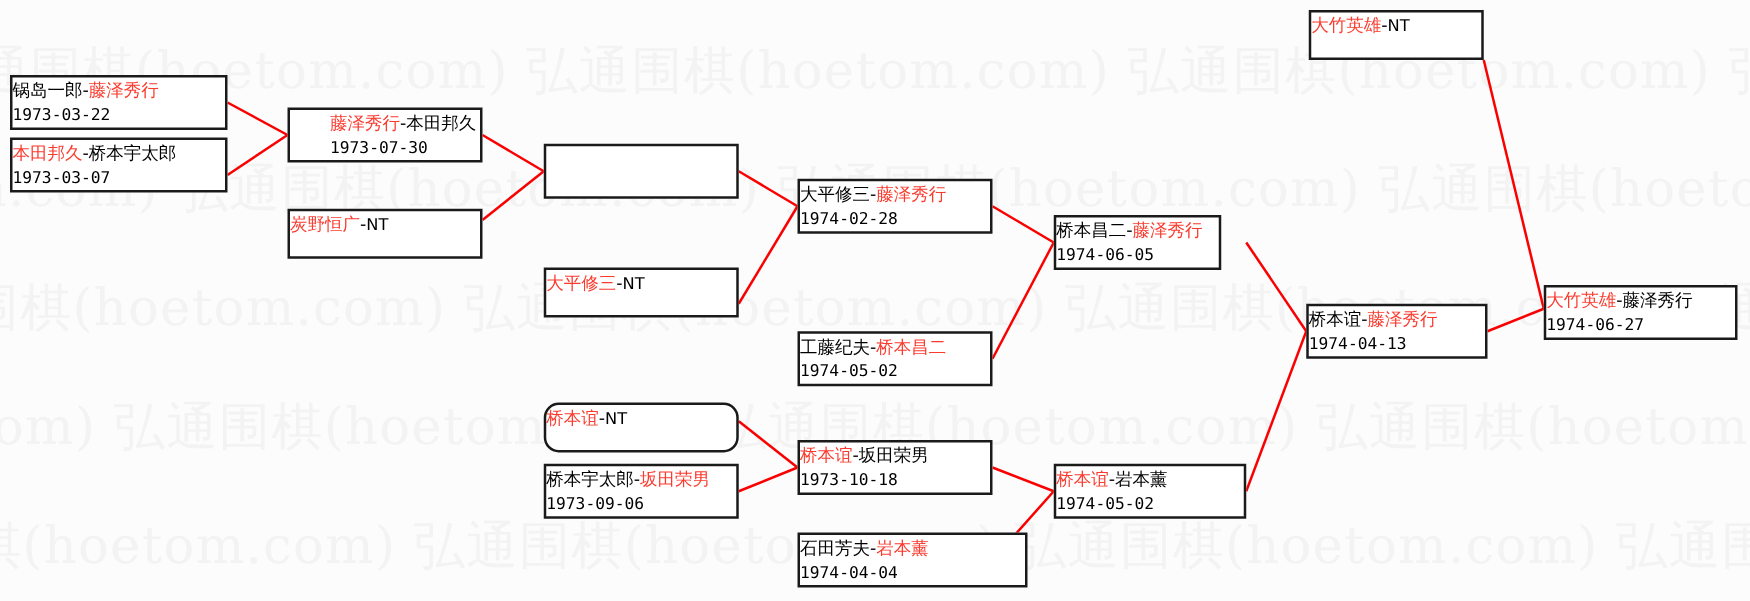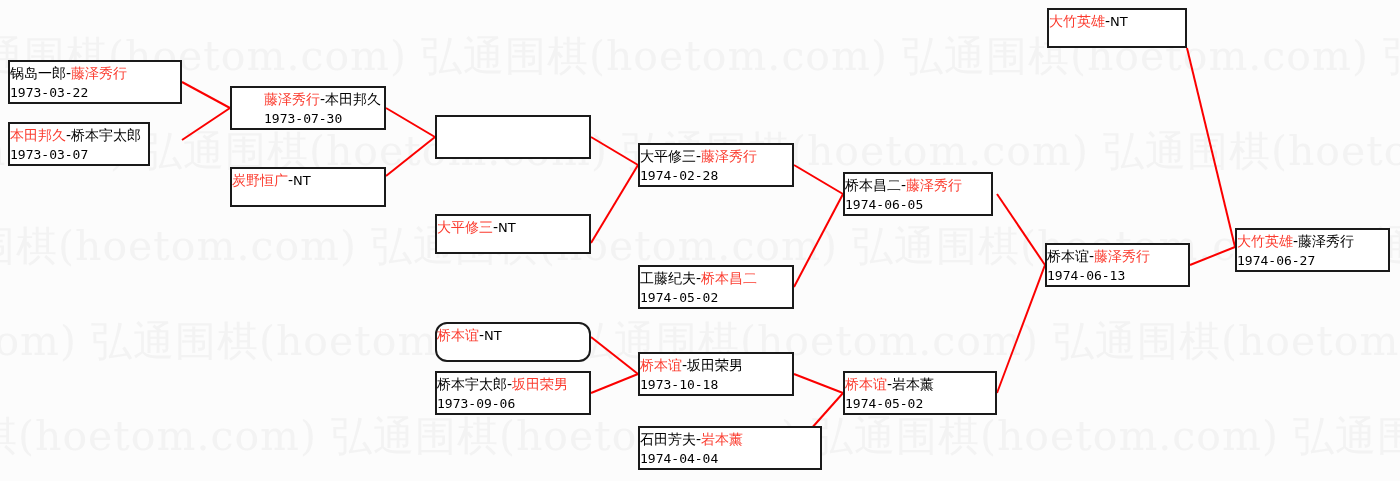--- a/index.html
+++ b/index.html
@@ -97,21 +97,21 @@
       <line x1="997" y1="194" x2="1045" y2="265" stroke="#fb0000" stroke-width="2"></line>
       <line x1="997" y1="393" x2="1045" y2="265" stroke="#fb0000" stroke-width="2"></line>
       <line x1="1187" y1="48" x2="1235" y2="247" stroke="#fb0000" stroke-width="2"></line>
       <line x1="1190" y1="265" x2="1235" y2="247" stroke="#fb0000" stroke-width="2"></line>
     </svg>
 
 <div class="node" style="left: 8px; top: 60px; width: 174px; height: 44px; border-color: rgb(26, 26, 26);">
       <div class="players"><span class="p-black">锅岛一郎</span><span class="sep">-</span><span class="p-red">藤泽秀行</span></div>
       <div class="date">1973-03-22</div>
     </div>
-    <div class="node" style="left: 8px; top: 122px; width: 142px; height: 44px; border-color: rgb(26, 26, 26);">
+    <div class="node" style="left: 8px; top: 110px; width: 174px; height: 44px; border-color: rgb(26, 26, 26);">
       <div class="players"><span class="p-red">本田邦久</span><span class="sep">-</span><span class="p-black">桥本宇太郎</span></div>
       <div class="date">1973-03-07</div>
     </div>
     <div class="node" style="left: 230px; top: 86px; width: 156px; height: 44px; border-color: rgb(26, 26, 26); padding-left: 32px;">
       <div class="players"><span class="p-red">藤泽秀行</span><span class="sep">-</span><span class="p-black">本田邦久</span></div>
       <div class="date">1973-07-30</div>
     </div>
     <div class="node" style="left: 230px; top: 167px; width: 156px; height: 40px; border-color: rgb(26, 26, 26);">
       <div class="players"><span class="p-red">炭野恒广</span><span class="sep">-</span><span class="p-black nt">NT</span></div>
     </div>
@@ -121,21 +121,21 @@
       <div class="players"><span class="p-red">大平修三</span><span class="sep">-</span><span class="p-black nt">NT</span></div>
     </div>
     <div class="node" style="left: 638px; top: 143px; width: 156px; height: 44px; border-color: rgb(26, 26, 26);">
       <div class="players"><span class="p-black">大平修三</span><span class="sep">-</span><span class="p-red">藤泽秀行</span></div>
       <div class="date">1974-02-28</div>
     </div>
     <div class="node" style="left: 638px; top: 265px; width: 156px; height: 44px; border-color: rgb(26, 26, 26);">
       <div class="players"><span class="p-black">工藤纪夫</span><span class="sep">-</span><span class="p-red">桥本昌二</span></div>
       <div class="date">1974-05-02</div>
     </div>
-    <div class="node" style="left: 843px; top: 172px; width: 150px; height: 44px; border-color: rgb(26, 26, 26);">
+    <div class="node" style="left: 843px; top: 172px; width: 134px; height: 44px; border-color: rgb(26, 26, 26);">
       <div class="players"><span class="p-black">桥本昌二</span><span class="sep">-</span><span class="p-red">藤泽秀行</span></div>
       <div class="date">1974-06-05</div>
     </div>
     <div class="node" style="left: 435px; top: 322px; width: 156px; height: 40px; border-color: rgb(26, 26, 26); border-radius: 12px;">
       <div class="players"><span class="p-red">桥本谊</span><span class="sep">-</span><span class="p-black nt">NT</span></div>
     </div>
     <div class="node" style="left: 435px; top: 371px; width: 156px; height: 44px; border-color: rgb(26, 26, 26);">
       <div class="players"><span class="p-black">桥本宇太郎</span><span class="sep">-</span><span class="p-red">坂田荣男</span></div>
       <div class="date">1973-09-06</div>
     </div>
@@ -146,21 +146,21 @@
     <div class="node" style="left: 638px; top: 426px; width: 184px; height: 44px; border-color: rgb(26, 26, 26);">
       <div class="players"><span class="p-black">石田芳夫</span><span class="sep">-</span><span class="p-red">岩本薰</span></div>
       <div class="date">1974-04-04</div>
     </div>
     <div class="node" style="left: 843px; top: 371px; width: 154px; height: 44px; border-color: rgb(26, 26, 26);">
       <div class="players"><span class="p-red">桥本谊</span><span class="sep">-</span><span class="p-black">岩本薰</span></div>
       <div class="date">1974-05-02</div>
     </div>
     <div class="node" style="left: 1045px; top: 243px; width: 145px; height: 44px; border-color: rgb(26, 26, 26);">
       <div class="players"><span class="p-black">桥本谊</span><span class="sep">-</span><span class="p-red">藤泽秀行</span></div>
-      <div class="date">1974-06-13</div>
+      <div class="date">1974-04-13</div>
     </div>
     <div class="node" style="left: 1047px; top: 8px; width: 140px; height: 40px; border-color: rgb(26, 26, 26);">
       <div class="players"><span class="p-red">大竹英雄</span><span class="sep">-</span><span class="p-black nt">NT</span></div>
     </div>
     <div class="node" style="left: 1235px; top: 228px; width: 155px; height: 44px; border-color: rgb(26, 26, 26);">
       <div class="players"><span class="p-red">大竹英雄</span><span class="sep">-</span><span class="p-black">藤泽秀行</span></div>
       <div class="date">1974-06-27</div>
     </div>
   </div>
 

